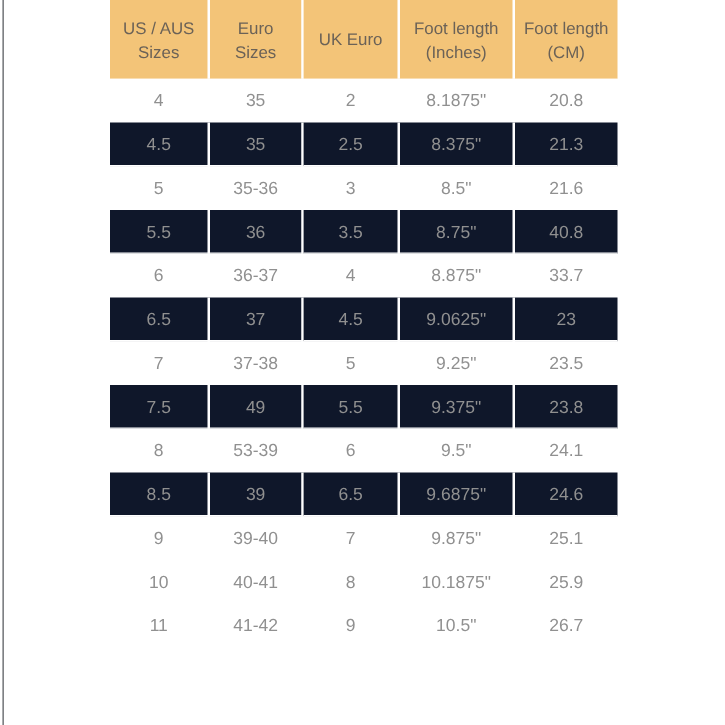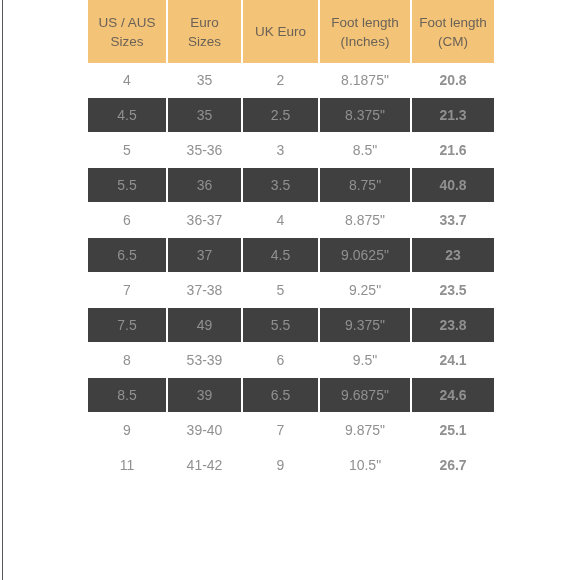--- a/index.html
+++ b/index.html
@@ -65,24 +65,24 @@
     font-size: 14px;
     text-align: center;
     vertical-align: middle;
     height: 35px;
     padding: 0 3px;
     box-sizing: border-box;
     border-right: 2px solid #ffffff;
     border-bottom: 1px solid #ffffff;
     white-space: nowrap;
   }
-  tbody td:last-child { border-right: none; font-weight: bold; }
+  tbody td:last-child { border-right: none; }
 
   tbody tr.striped td {
-    background: #404040;
+    background: #0f172a;
   }
 </style>
 </head>
 <body>
 
 <div id="page-border"></div>
 
 <div id="table-wrap">
   <table class="size-chart">
     <colgroup>
@@ -186,20 +186,27 @@
           <td>24.6</td>
         </tr>
         <tr>
           <td>9</td>
           <td>39-40</td>
           <td>7</td>
           <td>9.875"</td>
           <td>25.1</td>
         </tr>
         <tr>
+          <td>10</td>
+          <td>40-41</td>
+          <td>8</td>
+          <td>10.1875"</td>
+          <td>25.9</td>
+        </tr>
+        <tr>
           <td>11</td>
           <td>41-42</td>
           <td>9</td>
           <td>10.5"</td>
           <td>26.7</td>
         </tr>
       </tbody>
   </table>
 </div>
 

